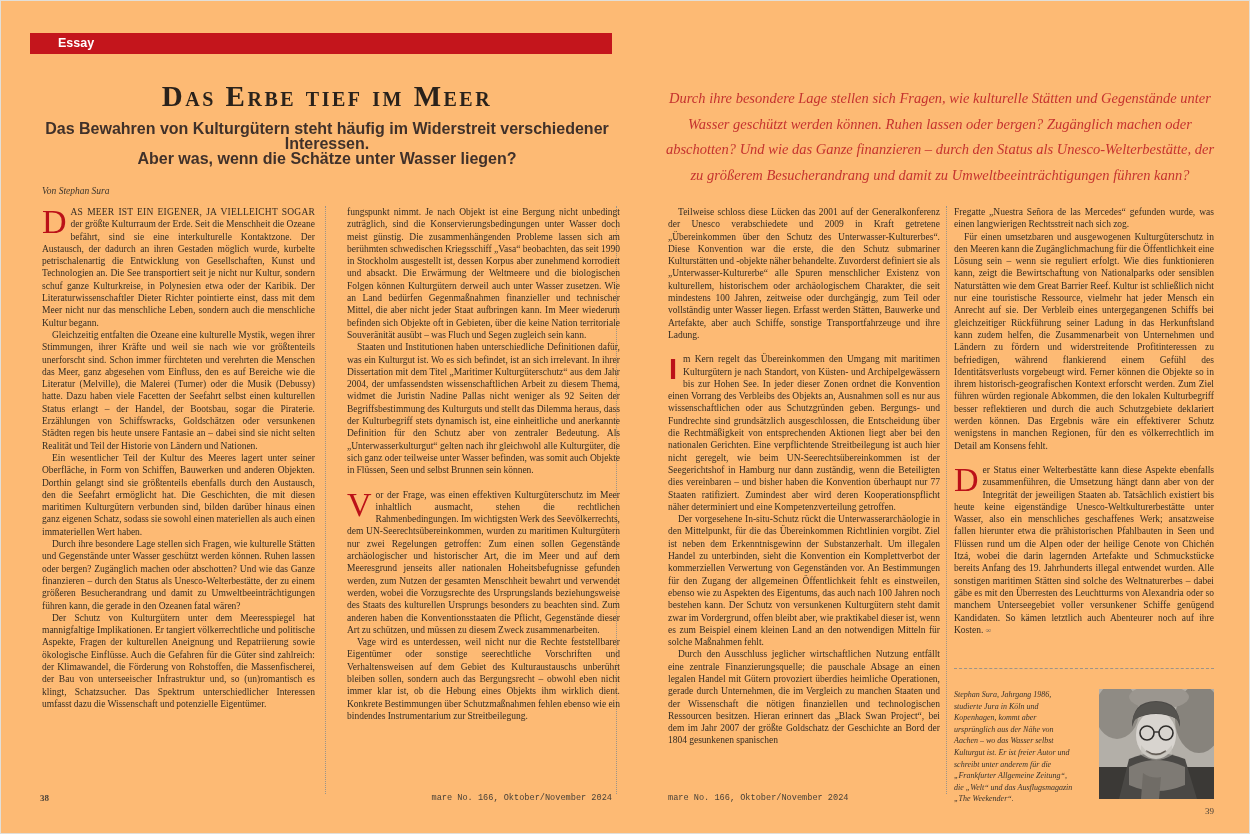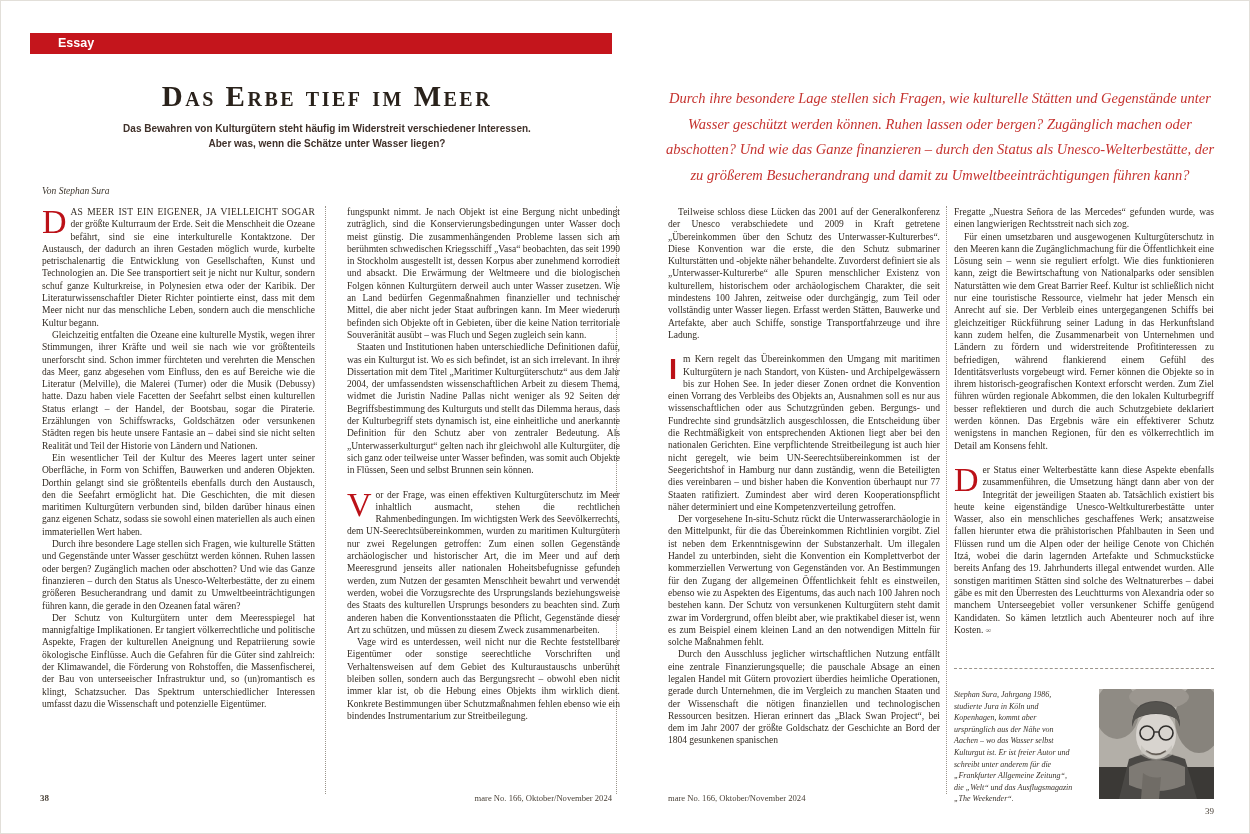--- a/index.html
+++ b/index.html
@@ -1,30 +1,30 @@
 <!DOCTYPE html>
 <html lang="de"><head>
 <meta charset="utf-8">
 <style>
   html,body{margin:0;padding:0;background:#e9e7e3;}
   .spread{
     position:relative;width:1250px;height:834px;margin:0 auto;
-    background:#ffffff;overflow:hidden;
+    background:#fdba74;overflow:hidden;
     font-family:"Liberation Serif",serif;color:#342c23;
     box-shadow:inset 0 0 0 1px #e2dfd9;
   }
   
   .kicker{position:absolute;left:30px;top:33px;width:582px;height:21px;background:#c4151c;}
   .kicker span{display:block;padding-left:28px;font-family:"Liberation Sans",sans-serif;
     font-weight:bold;font-size:12.5px;line-height:21px;color:#ffffff;}
   
   .headline{position:absolute;left:42px;top:80px;width:570px;text-align:center;
     font-variant:small-caps;font-weight:700;font-size:29px;letter-spacing:2.5px;color:#2a221b;}
   .subtitle{position:absolute;left:42px;top:121px;width:570px;text-align:center;
-    font-family:"Liberation Sans",sans-serif;font-weight:bold;font-size:10px;
+    font-family:"Liberation Sans",sans-serif;font-weight:bold;font-size:16px;
     line-height:15px;color:#40312a;}
   .byline{position:absolute;left:42px;top:186px;font-style:italic;font-size:9.5px;color:#3d362d;}
   
   .pullquote{position:absolute;left:664px;top:86px;width:552px;text-align:center;
     font-style:italic;font-size:14.5px;line-height:25.5px;color:#c5332f;}
   
   .col{position:absolute;top:206px;height:588px;overflow:hidden;}
   .col-l1{left:42px;width:273px;}
   .col-l2{left:335px;width:273px;margin-left:12px;}
   .col-r1{left:668px;width:272px;}
@@ -36,21 +36,21 @@
   .drop.bar{font-family:"Liberation Sans",sans-serif;font-weight:bold;font-size:29px;
     line-height:26px;padding:3px 6px 0 1px;}
   .lead{letter-spacing:0.2px;}
   .endmark{color:#6b655e;font-size:8px;letter-spacing:-1px;}
   
   .vrule{position:absolute;top:206px;height:588px;width:0;border-left:1px dotted #9a948a;}
   .vr1{left:325px;} .vr2{left:616px;} .vr3{left:946px;}
   
   .pagenum{position:absolute;top:793px;font-size:9px;color:#4a4238;}
   .pn-left{left:40px;font-weight:bold;} .pn-right{left:954px;width:260px;text-align:right;top:806px;}
-  .issue{position:absolute;top:793px;font-size:8.6px;color:#4a4238;}
+  .issue{position:absolute;top:793px;font-size:8.6px;color:#4a4238;font-family:Liberation Mono, monospace;}
   .is-left{left:335px;width:277px;text-align:right;}
   .is-right{left:668px;}
   
   .bio{position:absolute;left:954px;top:668px;width:260px;border-top:1px dashed #9a948a;
     padding-top:20px;display:flex;gap:26px;}
   .bio-text{flex:1;font-style:italic;font-size:8px;line-height:11.6px;color:#3a332b;}
   .bio-photo{width:115px;height:110px;flex:0 0 115px;}
   .bio-photo svg{display:block;width:115px;height:110px;}
 </style>
 </head>

